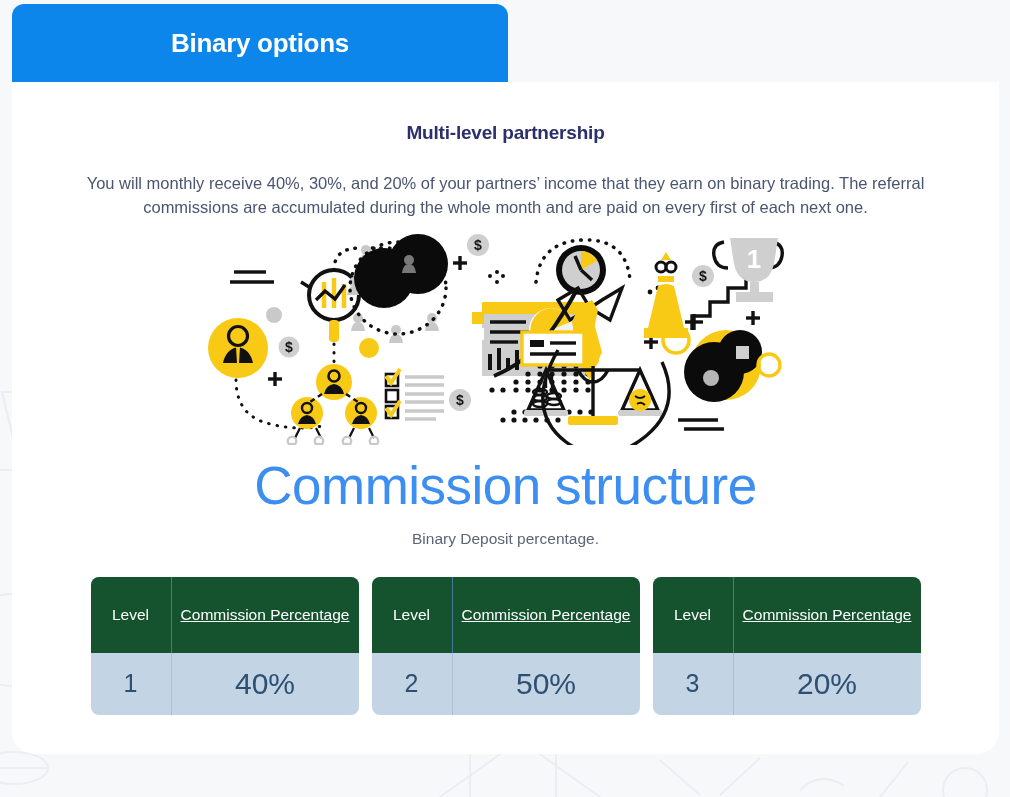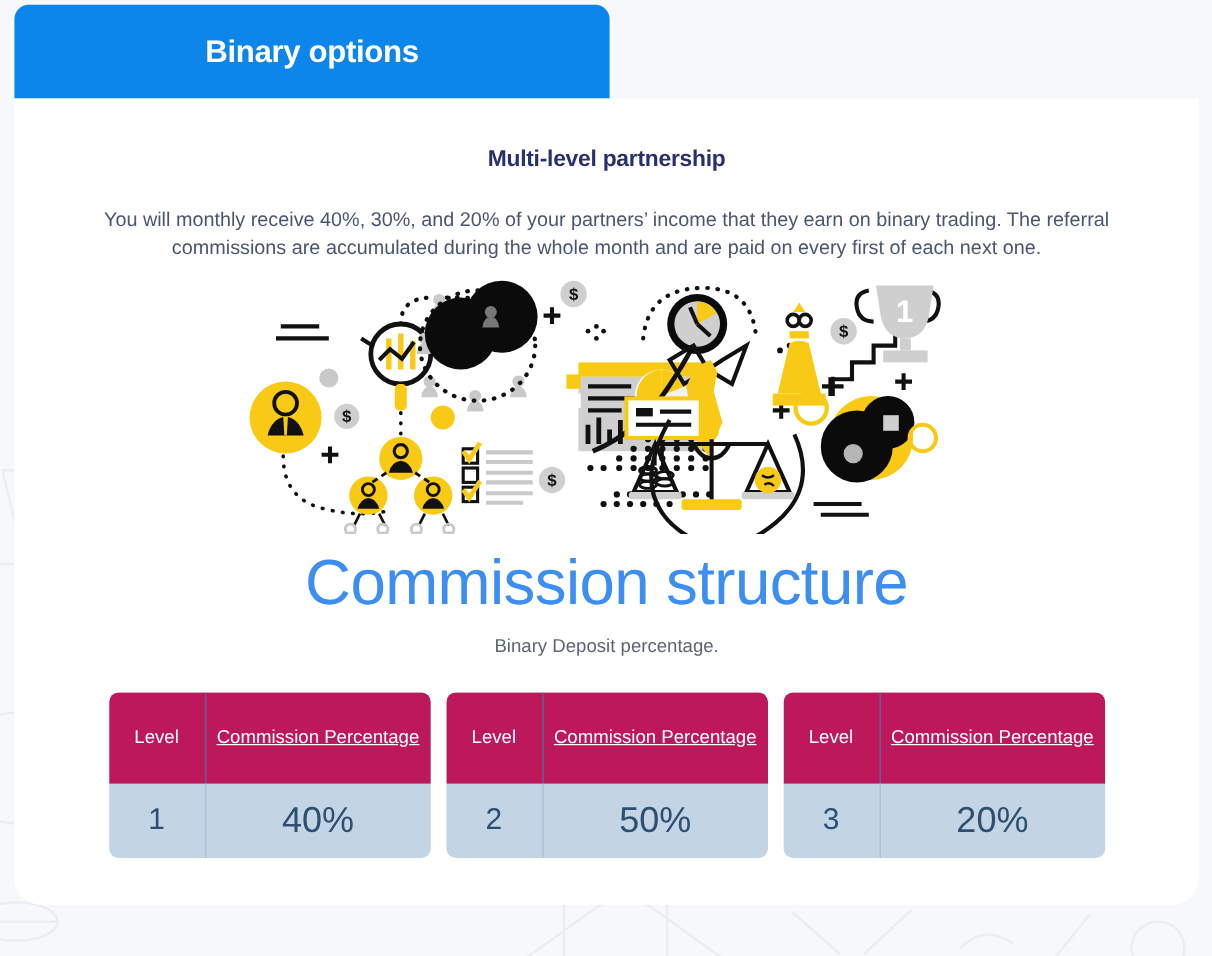--- a/index.html
+++ b/index.html
@@ -101,21 +101,21 @@
     display: flex;
     justify-content: space-between;
   }
   .ctable {
     width: 268px;
     border-radius: 8px;
     overflow: hidden;
     background: #c3d5e5;
   }
   .thead, .tbody { display: flex; }
-  .thead { background: #be185d; }
+  .thead { background: #14532d; }
   .th, .td {
     display: flex;
     align-items: center;
     justify-content: center;
     text-align: center;
   }
   .th {
     color: #ffffff;
     font-size: 15.5px;
     line-height: 1.28;

